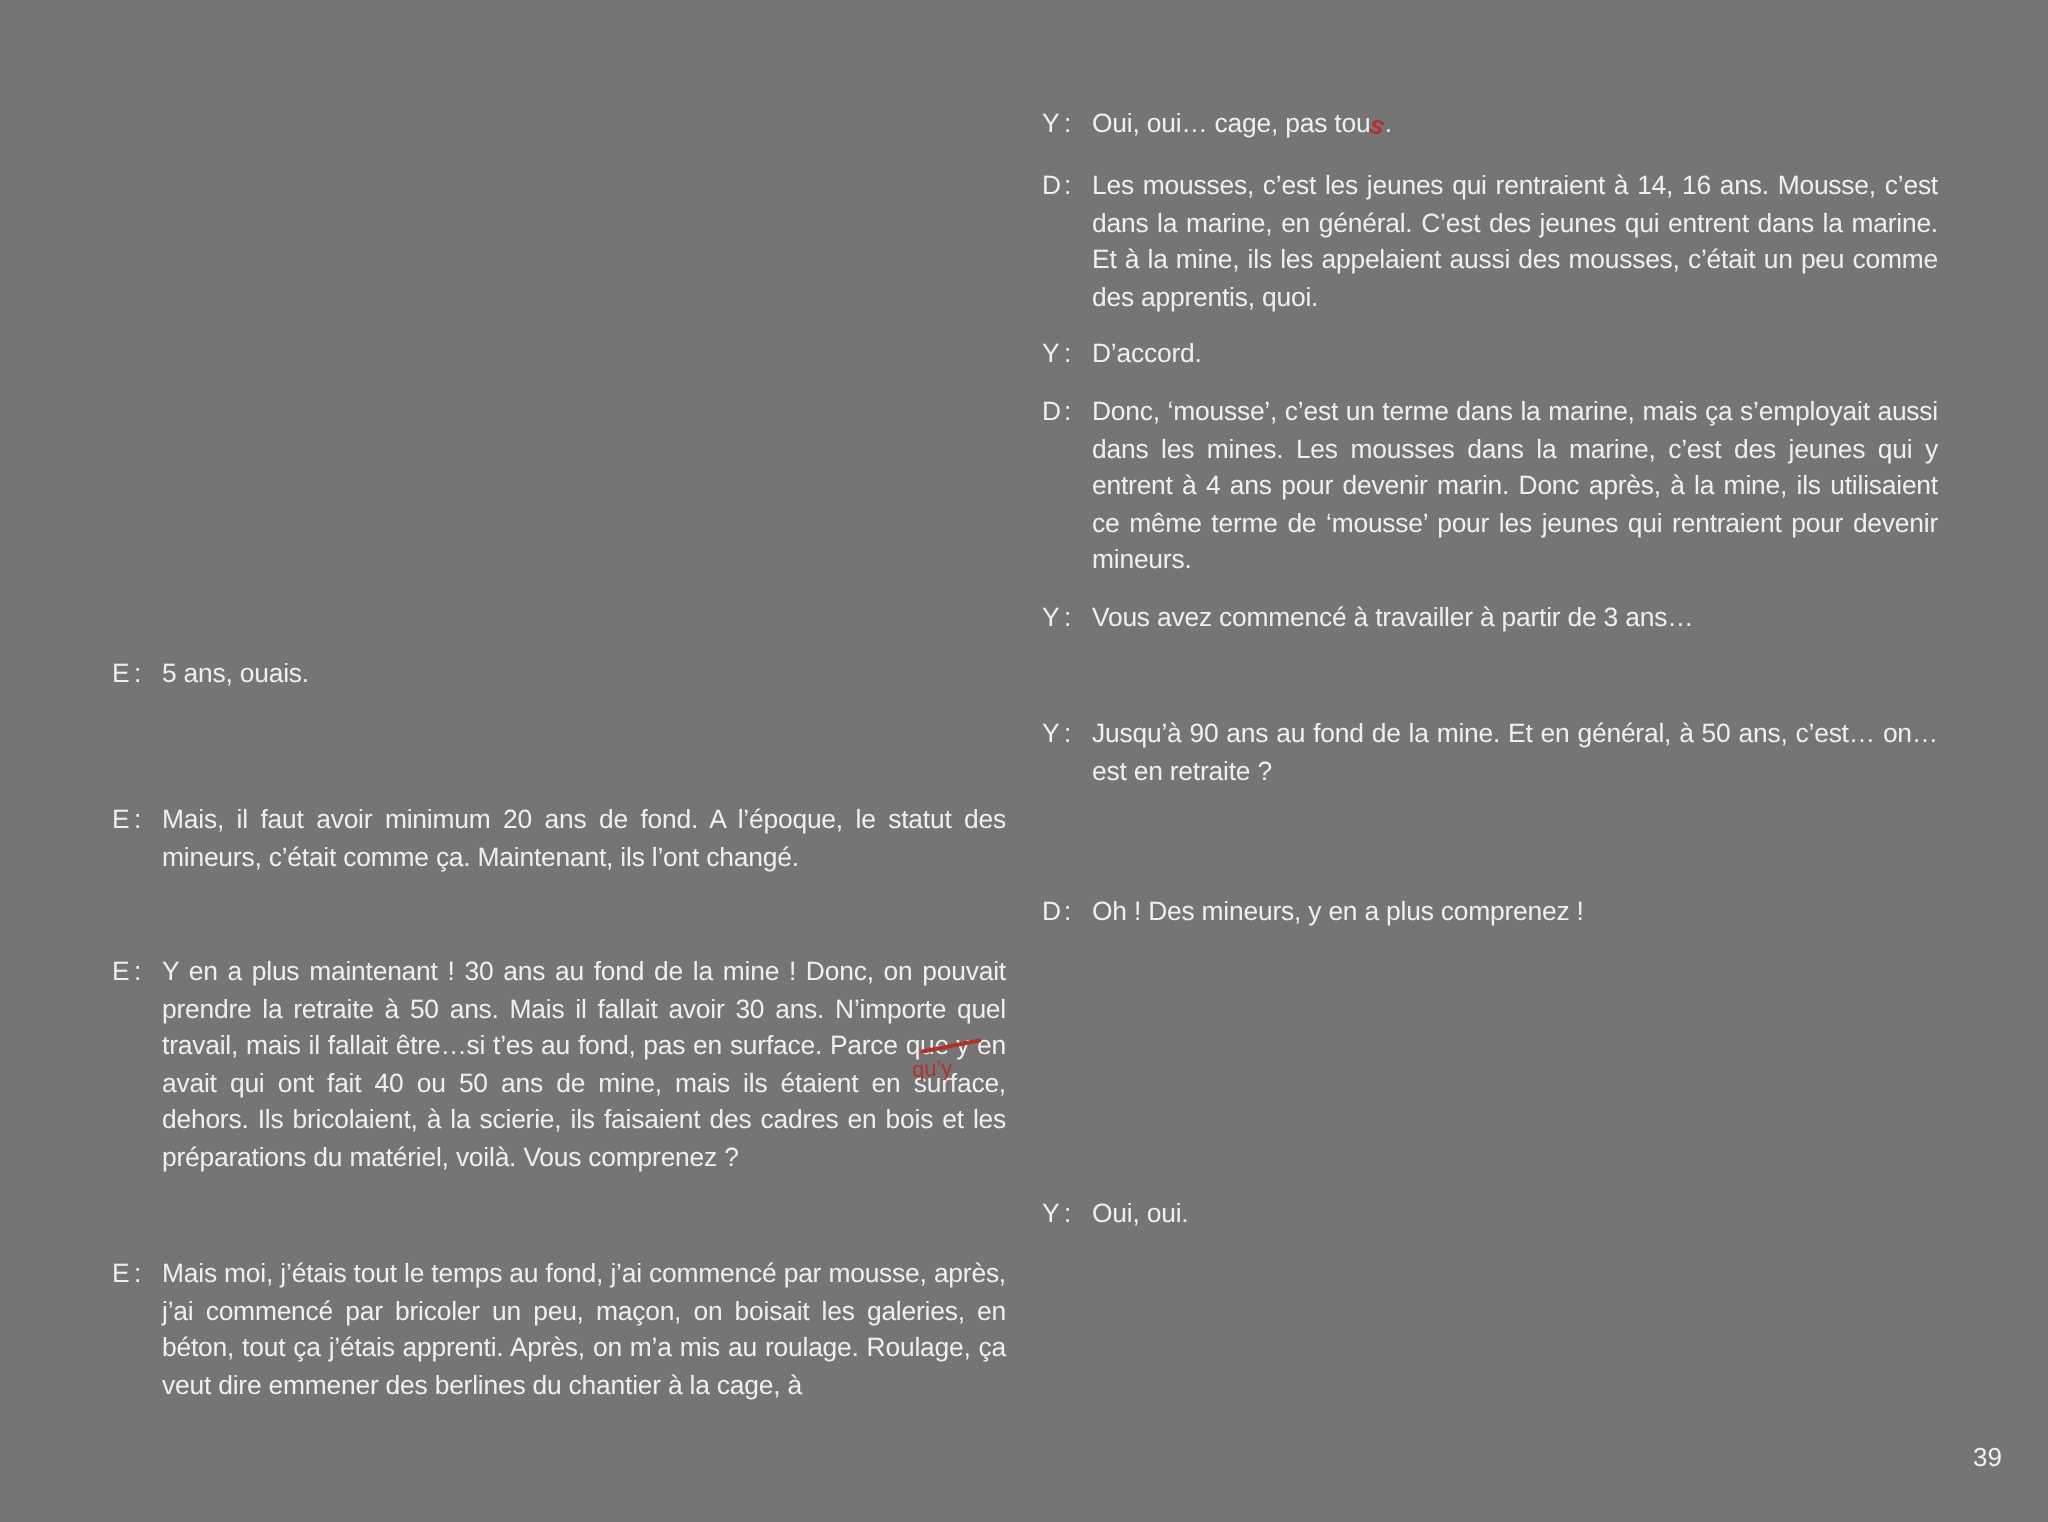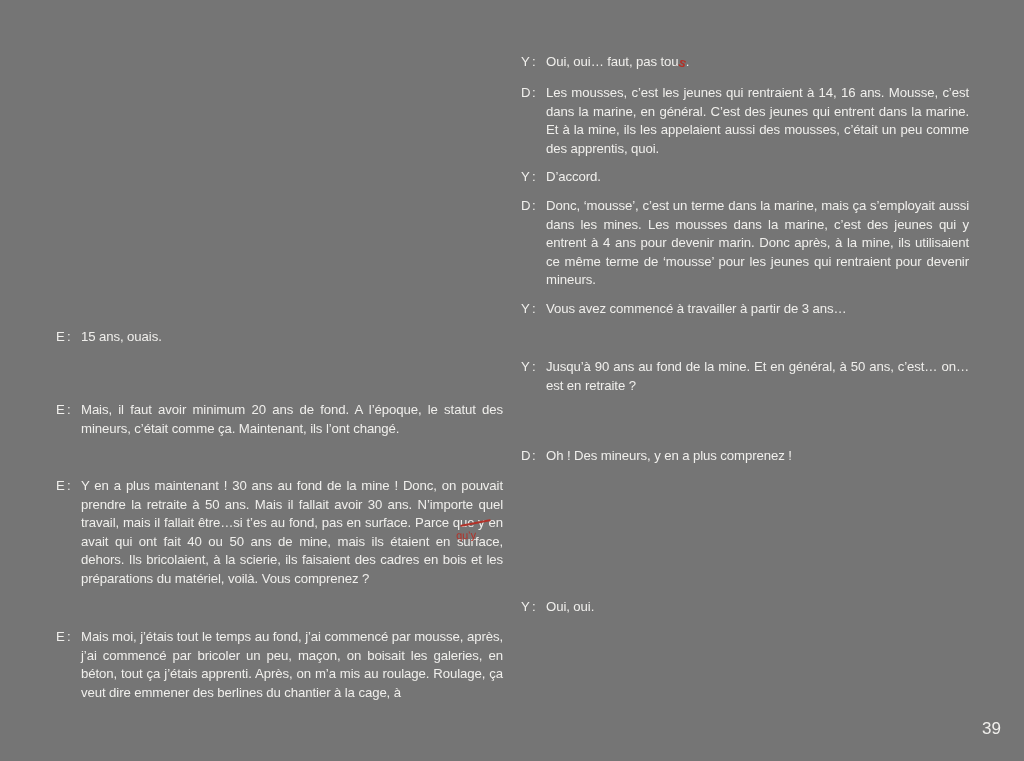--- a/index.html
+++ b/index.html
@@ -63,34 +63,34 @@
     top:12px;
     font-size:11px;
     letter-spacing:0;
     color:var(--red);
     transform:rotate(-2deg);
   }
   .page-number{
     position:absolute;
     top:721px;
     right:23px;
-    font-size:17px;
+    font-size:13px;
     line-height:16px;
     text-align:right;
   }
 </style>
 </head>
 <body>
 
 <div class="page">
 
   <div class="para left-para" style="top:328px">
     <span class="spk">E</span>
     <span class="colon">:</span>
-    <span class="txt single"><span>15 ans, ouais.</span></span>
+    <span class="txt single"><span>5 ans, ouais.</span></span>
   </div>
 
   <div class="para left-para" style="top:401px">
     <span class="spk">E</span>
     <span class="colon">:</span>
     <span class="txt"><span>Mais, il faut avoir minimum 20 ans de fond. A l’époque, le statut des mineurs, c’était comme ça. Maintenant, ils l’ont changé.</span></span>
   </div>
 
   <div class="para left-para" style="top:477px">
     <span class="spk">E</span>
@@ -100,21 +100,21 @@
 
   <div class="para left-para" style="top:628px">
     <span class="spk">E</span>
     <span class="colon">:</span>
     <span class="txt"><span>Mais moi, j’étais tout le temps au fond, j’ai commencé par mousse, après, j’ai commencé par bricoler un peu, maçon, on boisait les gale­ries, en béton, tout ça j’étais apprenti. Après, on m’a mis au roulage. Roulage, ça veut dire emmener des berlines du chantier à la cage, à</span></span>
   </div>
 
   <div class="para right-para" style="top:53px">
     <span class="spk">Y</span>
     <span class="colon">:</span>
-    <span class="txt single"><span>Oui, oui… faut, pas tou</span><span class="red-s">s</span><span>.</span></span>
+    <span class="txt single"><span>Oui, oui… cage, pas tou</span><span class="red-s">s</span><span>.</span></span>
   </div>
 
   <div class="para right-para" style="top:84px">
     <span class="spk">D</span>
     <span class="colon">:</span>
     <span class="txt"><span>Les mousses, c’est les jeunes qui rentraient à 14, 16 ans. Mousse, c’est dans la marine, en général. C’est des jeunes qui entrent dans la marine. Et à la mine, ils les appelaient aussi des mousses, c’était un peu comme des apprentis, quoi.</span></span>
   </div>
 
   <div class="para right-para" style="top:168px">
     <span class="spk">Y</span>

